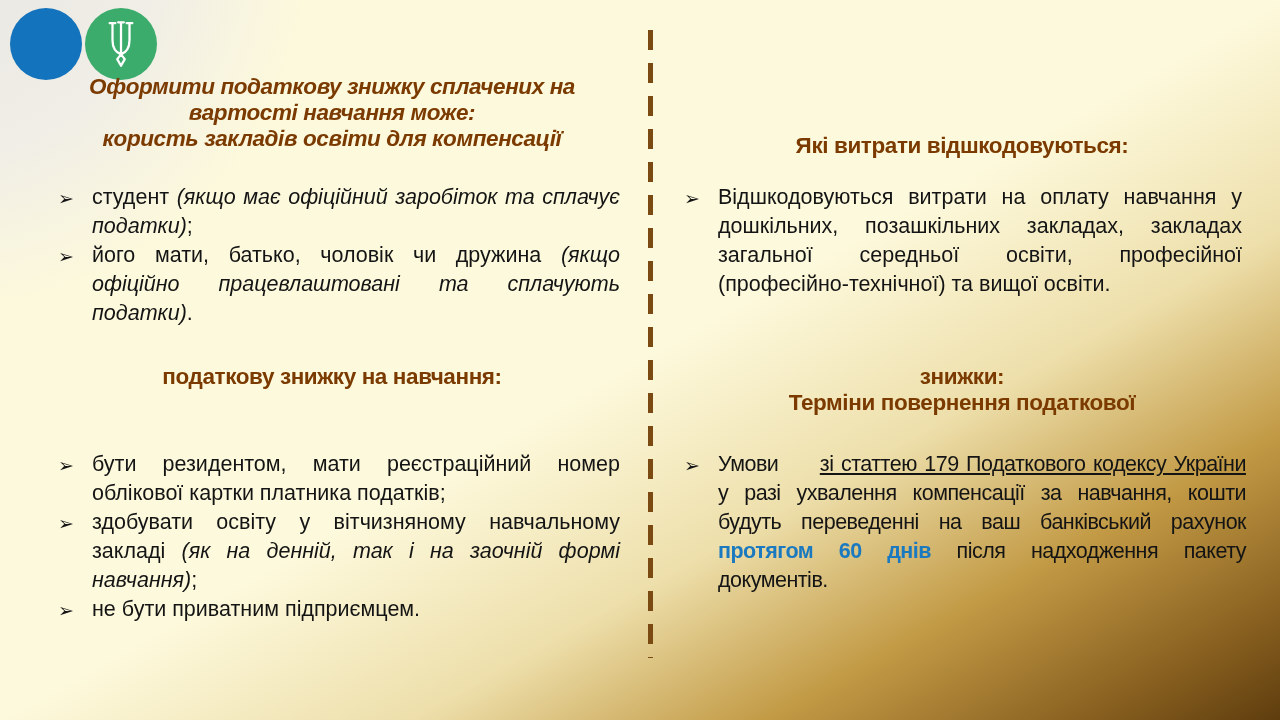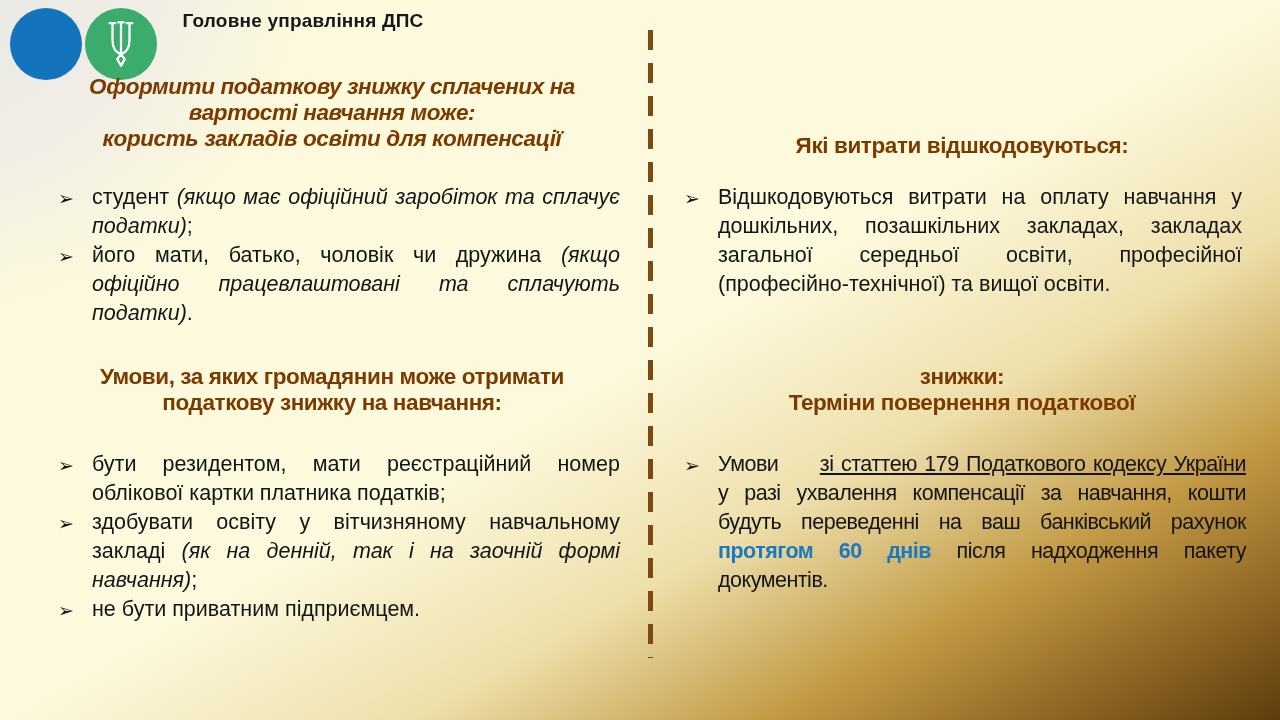--- a/index.html
+++ b/index.html
@@ -89,21 +89,20 @@
 
   <div class="logo-row">
     <div class="circle blue"></div>
     <div class="circle green">
       <svg class="trident" width="34" height="50" viewBox="0 0 36 52">
         <path d="M9 4 V22 C9 31 13 35 18 37 M27 4 V22 C27 31 23 35 18 37 M18 3 V37 M18 37 L14 42 L18 49 L22 42 Z M6 4 h6 M24 4 h6 M15 3 h6" stroke="#ffffff" stroke-width="2.4" fill="none" stroke-linecap="round" stroke-linejoin="round"></path>
       </svg>
     </div>
   </div>
   <div class="org-name">
-    <div>Головне управління ДПС</div>
   </div>
 
   <div class="divider"></div>
 
   <div class="heading h-left1">
     <div>Оформити податкову знижку сплачених на</div>
     <div>вартості навчання може:</div>
     <div>користь закладів освіти для компенсації</div>
   </div>
 
@@ -112,21 +111,20 @@
       <span class="marker">➢</span>
       <span><span>студент </span><span class="it">(якщо має офіційний заробіток та сплачує податки)</span><span>;</span></span>
     </li>
     <li>
       <span class="marker">➢</span>
       <span><span>його мати, батько, чоловік чи дружина </span><span class="it">(якщо офіційно працевлаштовані та сплачують податки)</span><span>.</span></span>
     </li>
   </ul>
 
   <div class="heading h-left2">
-    <div>Умови, за яких громадянин може отримати</div>
     <div>податкову знижку на навчання:</div>
   </div>
 
   <ul class="bullets bl-left2">
     <li>
       <span class="marker">➢</span>
       <span><span>бути резидентом, мати реєстраційний номер облікової картки платника податків;</span><span class="it"></span><span></span></span>
     </li>
     <li>
       <span class="marker">➢</span>

